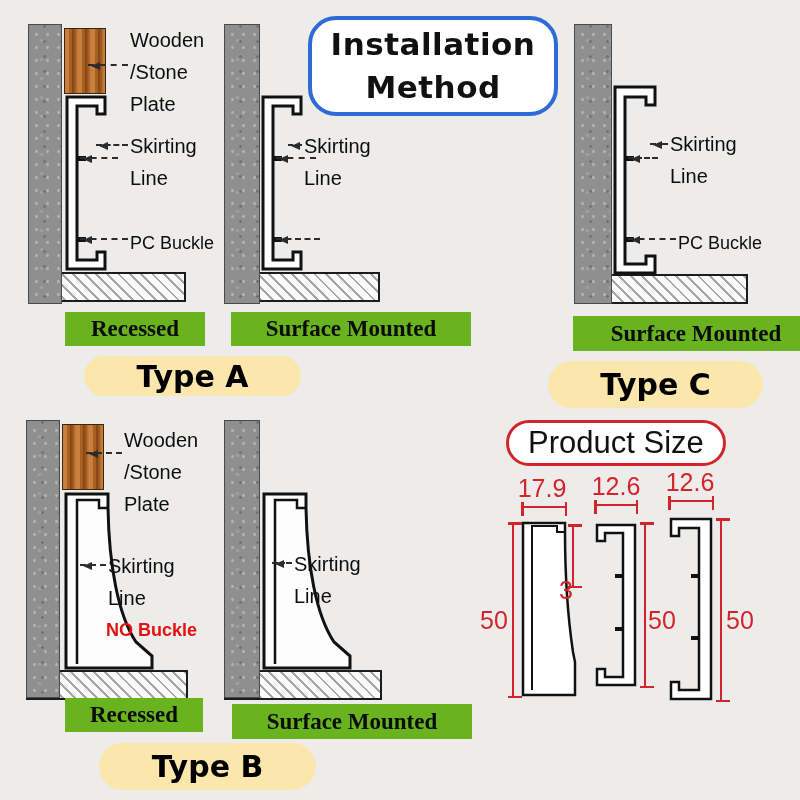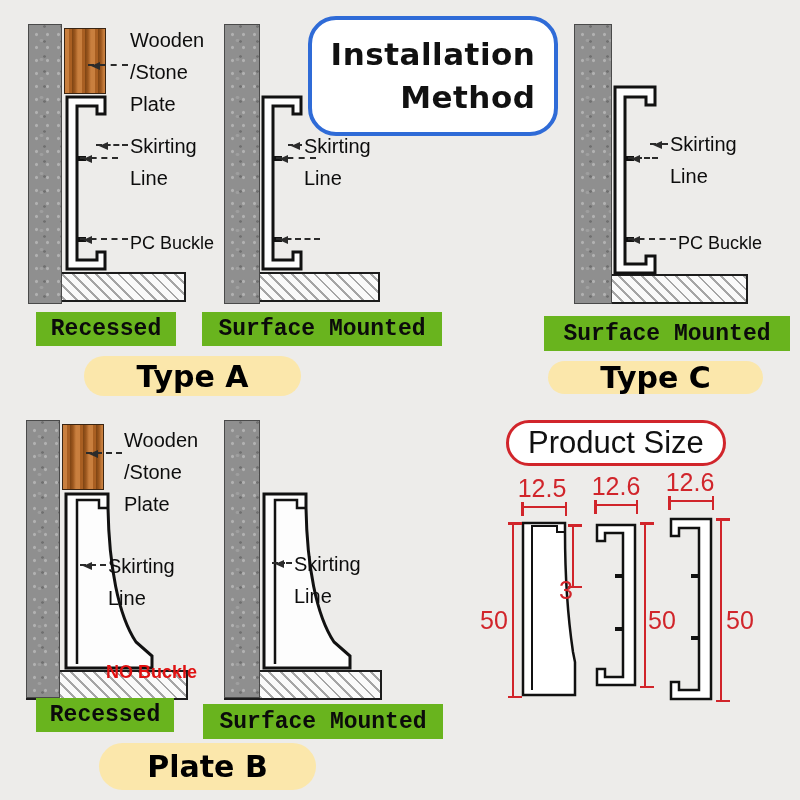--- a/index.html
+++ b/index.html
@@ -27,28 +27,28 @@
   .leader { position:absolute; z-index:6; height:0; border-top:2px dashed #2b2b2b; }
   .leader::before { content:""; position:absolute; left:-1px; top:-4px; width:0; height:0;
     border:4px solid transparent; border-right:9px solid #2b2b2b; }
 
   .label { position:absolute; z-index:7; font-size:20px; color:#0d0d0d; white-space:pre-line; line-height:1.6; }
   .label-small { font-size:18px; }
   .no-buckle { position:absolute; z-index:7; color:var(--no-buckle-red,#e01212); font-weight:bold; font-size:18px; }
 
   .badge { position:absolute; z-index:7; background:var(--badge-green,#69b41e); color:#0b0b0b;
     font-weight:bold; font-size:23px; display:flex; align-items:center; justify-content:center;
-    font-family:Liberation Mono, monospace; }
+    font-family:Liberation Serif, serif;margin-left:29px; }
   .pill { position:absolute; z-index:7; background:var(--pill-yellow,#fbe7ab); border-radius:24px;
     font-weight:bold; font-size:30px; color:#000; display:flex; align-items:center; justify-content:center;
     font-family:"DejaVu Sans","Liberation Sans",sans-serif; }
 
-  .title-bubble { position:absolute; z-index:8; left:308px; top:16px; width:250px; height:120px;
+  .title-bubble { position:absolute; z-index:8; left:308px; top:16px; width:250px; height:100px;
     background:#fff; border:4px solid var(--title-border-blue,#2f6bd7); border-radius:28px;
-    display:flex; align-items:center; justify-content:center; text-align:right;
+    display:flex; align-items:center; justify-content:center; text-align:center;
     font-weight:bold; font-size:31px; line-height:1.4; letter-spacing:.5px;
     font-family:"DejaVu Sans","Liberation Sans",sans-serif; }
   .title-bubble span { white-space:pre-line; }
 
   .ps-bubble { position:absolute; z-index:8; background:#fff; border:3px solid var(--dimension-red,#d1252b);
     border-radius:26px; display:flex; align-items:center; justify-content:center;
     font-size:31px; color:#111; }
 
   .red-num { position:absolute; z-index:8; color:var(--dimension-red,#d1252b); font-size:25px; text-align:center; }
 
@@ -115,57 +115,57 @@
     <rect x="13" y="72" width="9" height="5" fill="#111"></rect>
     <rect x="13" y="153" width="9" height="5" fill="#111"></rect>
   </svg>
   <div class="leader" style="left:650px;top:143px;width:18px;"></div>
   <div class="label" style="left:670px;top:128px;">Skirting
 Line</div>
   <div class="leader" style="left:628px;top:157px;width:30px;"></div>
   <div class="leader" style="left:628px;top:238px;width:48px;"></div>
   <div class="label label-small" style="left:678px;top:229px;">PC Buckle</div>
   <div class="badge" style="left:544px;top:316px;width:246px;height:35px;">Surface Mounted</div>
-  <div class="pill" style="left:548px;top:361px;width:215px;height:33px;">Type C</div>
+  <div class="pill" style="left:548px;top:361px;width:215px;height:47px;">Type C</div>
 
   <div class="wall" style="left:26px;top:420px;width:34px;height:278px;"></div>
   <div class="wood" style="left:62px;top:424px;width:42px;height:66px;"></div>
   <div class="floor" style="left:26px;top:670px;width:162px;height:30px;"></div>
   <svg class="profile" style="left:62px;top:490px;" width="94" height="182" viewBox="0 0 94 182">
     <path d="M4,4 H46 V18 C47,75 56,125 74,152 L90,166 V178 H4 Z" fill="#fdfdfd" stroke="#111" stroke-width="3"></path>
     <path d="M46,18 H37 V10 H15 V174" fill="none" stroke="#111" stroke-width="2.5"></path>
   </svg>
   <div class="leader" style="left:86px;top:452px;width:36px;"></div>
   <div class="label" style="left:124px;top:424px;">Wooden
 /Stone
 Plate</div>
   <div class="leader" style="left:80px;top:564px;width:26px;"></div>
   <div class="label" style="left:108px;top:550px;">Skirting
 Line</div>
-  <div class="no-buckle" style="left:106px;top:620px;margin-top:42px;">NO Buckle</div>
+  <div class="no-buckle" style="left:106px;top:620px;">NO Buckle</div>
 
   <div class="wall" style="left:224px;top:420px;width:36px;height:278px;"></div>
   <div class="floor" style="left:224px;top:670px;width:158px;height:30px;"></div>
   <svg class="profile" style="left:260px;top:490px;" width="94" height="182" viewBox="0 0 94 182">
     <path d="M4,4 H46 V18 C47,75 56,125 74,152 L90,166 V178 H4 Z" fill="#fdfdfd" stroke="#111" stroke-width="3"></path>
     <path d="M46,18 H37 V10 H15 V174" fill="none" stroke="#111" stroke-width="2.5"></path>
   </svg>
   <div class="leader" style="left:272px;top:562px;width:20px;"></div>
   <div class="label" style="left:294px;top:548px;">Skirting
 Line</div>
 
   <div class="badge" style="left:36px;top:698px;width:138px;height:34px;">Recessed</div>
   <div class="badge" style="left:203px;top:704px;width:240px;height:35px;">Surface Mounted</div>
-  <div class="pill" style="left:99px;top:743px;width:217px;height:47px;">Plate B</div>
+  <div class="pill" style="left:99px;top:743px;width:217px;height:47px;">Type B</div>
 
   <div class="ps-bubble" style="left:506px;top:420px;width:220px;height:46px;">
     <span>Product Size</span>
   </div>
 
-  <div class="red-num" style="left:512px;top:474px;width:60px;">12.5</div>
+  <div class="red-num" style="left:512px;top:474px;width:60px;">17.9</div>
   <div class="red-num" style="left:586px;top:472px;width:60px;">12.6</div>
   <div class="red-num" style="left:660px;top:468px;width:60px;">12.6</div>
   <div class="hdim" style="left:521px;top:506px;width:46px;"></div>
   <div class="hdim" style="left:594px;top:504px;width:44px;"></div>
   <div class="hdim" style="left:668px;top:500px;width:46px;"></div>
 
   <svg class="profile" style="left:520px;top:520px;" width="58" height="178" viewBox="0 0 58 178">
     <path d="M3,3 H45 V12 C45,60 49,105 53,132 L55,142 V175 H3 Z" fill="#fff" stroke="#111" stroke-width="2.5"></path>
     <path d="M45,12 H37 V6 H12 V170" fill="none" stroke="#111" stroke-width="2"></path>
   </svg>

